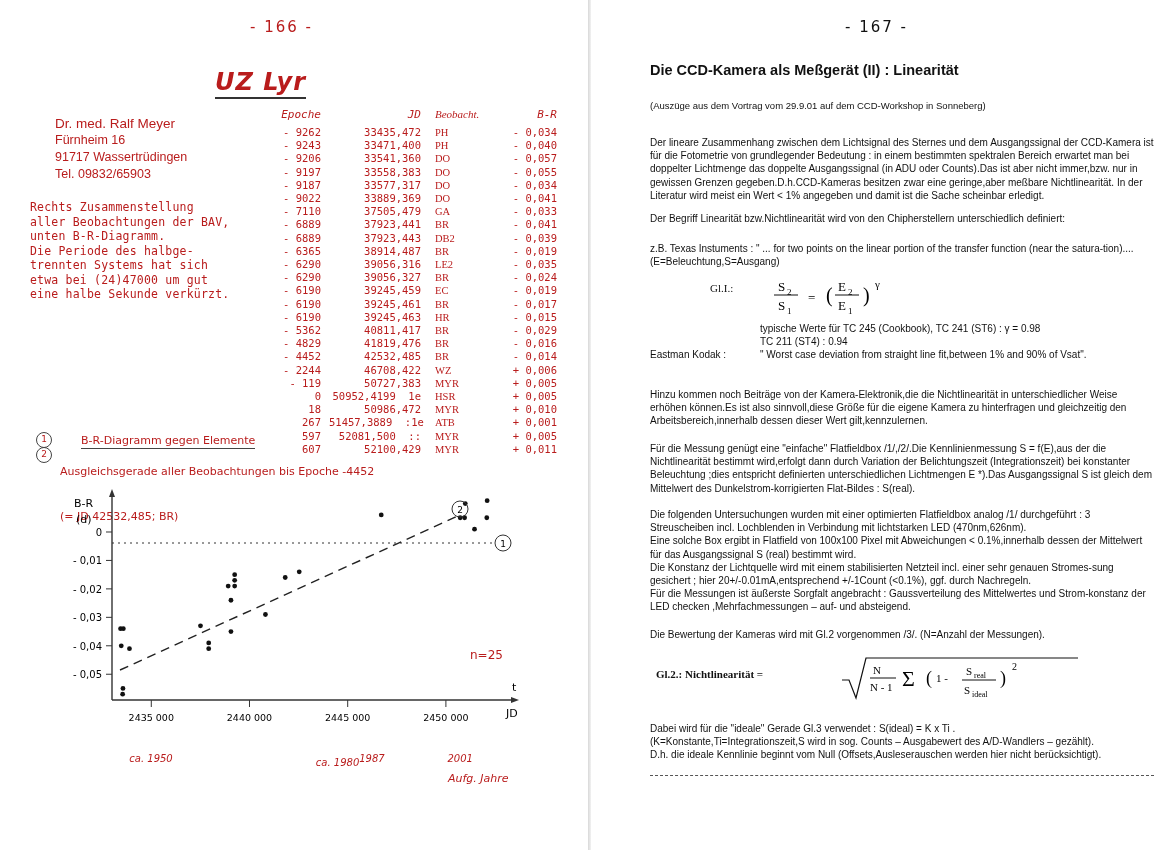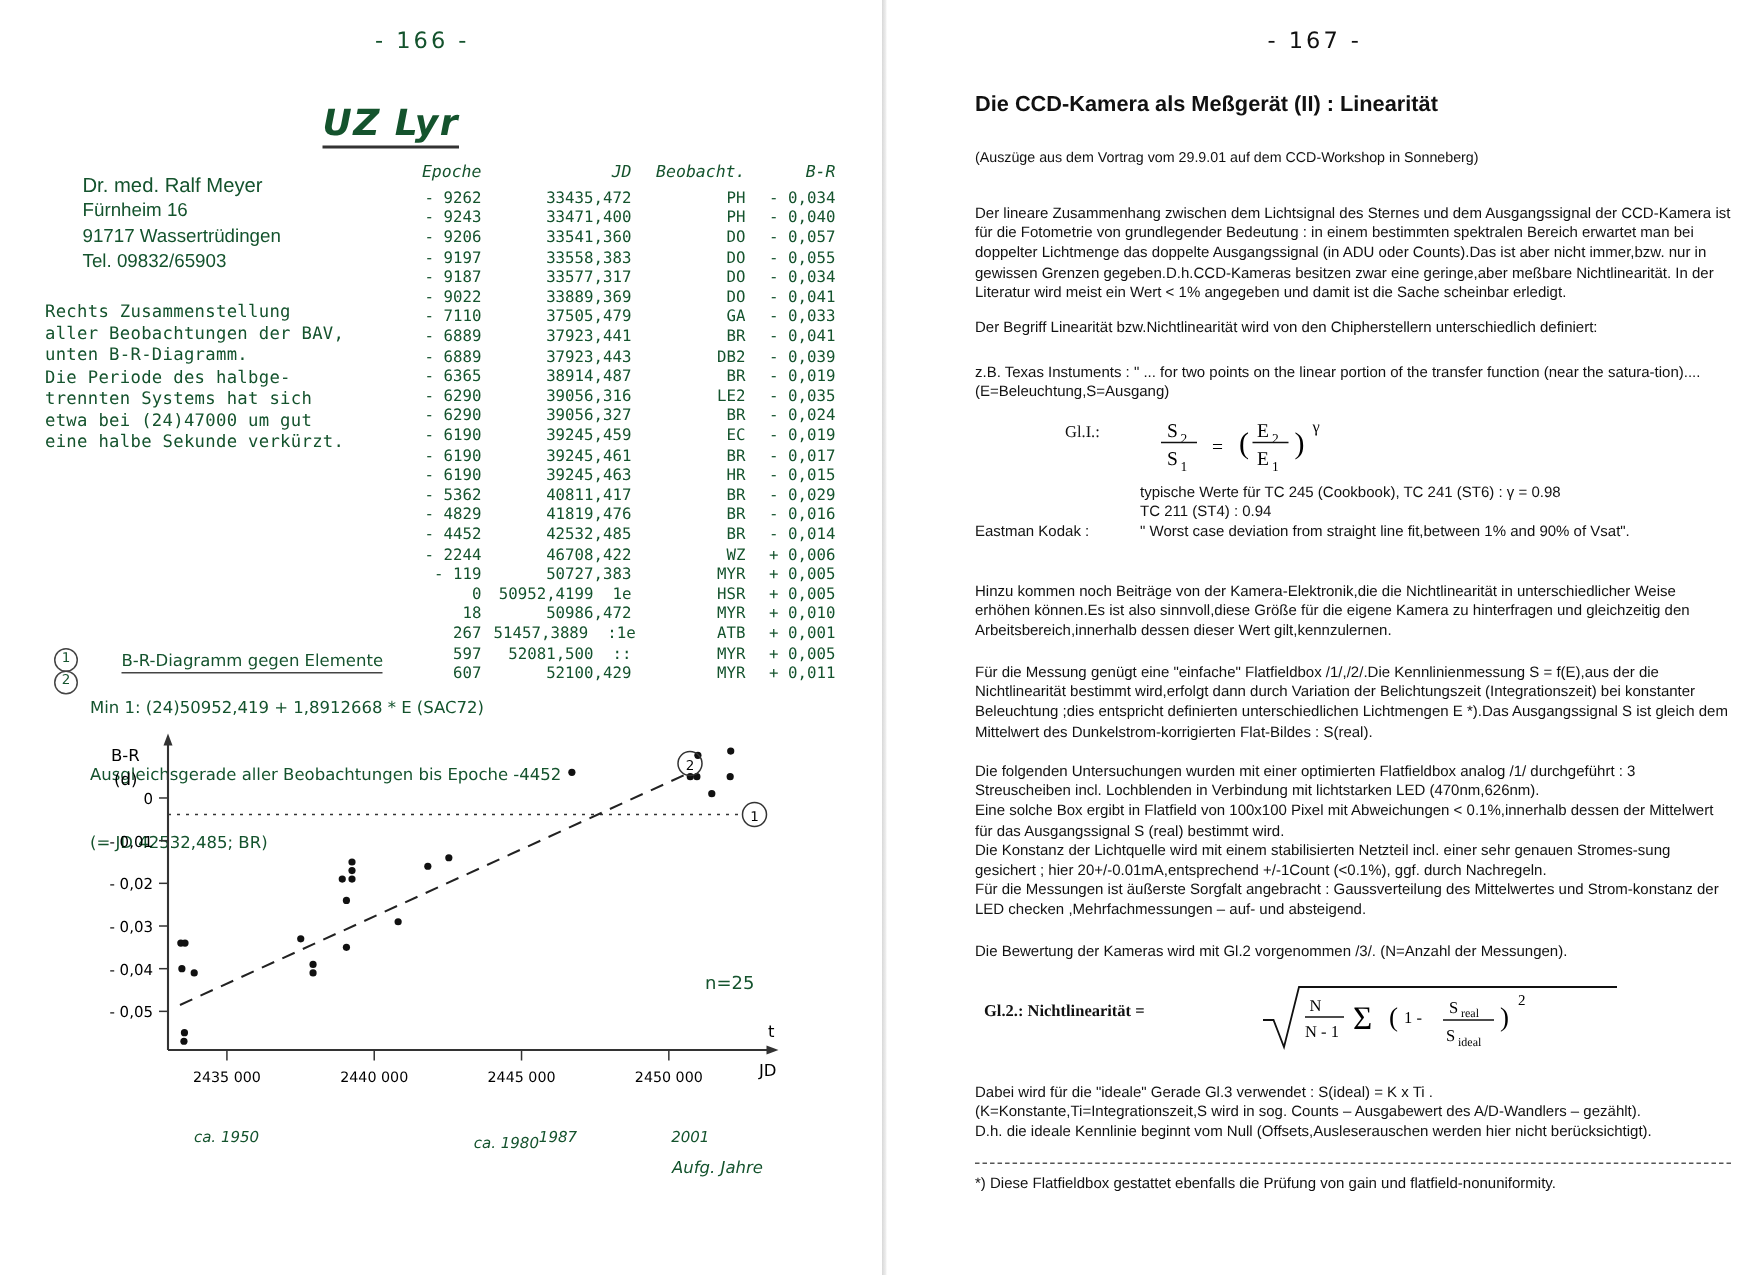--- a/index.html
+++ b/index.html
@@ -10,21 +10,21 @@
     color:#1a1a1a;
     overflow:hidden;
     position:relative;
   }
   .page{position:absolute;top:0;left:0;width:1169px;height:850px;}
 
   
   .left{
     position:absolute;left:0;top:0;width:580px;height:808px;
     font-family:"DejaVu Sans", sans-serif;
-    color:#14532d;
+    color:#b91c1c;
   }
   .left .pgnum{
     position:absolute;left:250px;top:18px;
     font-size:15px;letter-spacing:2px;
   }
   .uzlyr{
     position:absolute;left:215px;top:68px;
     font-size:24px;font-style:italic;font-weight:bold;
     letter-spacing:1px;
     border-bottom:2px solid #333;padding-bottom:1px;
@@ -48,21 +48,21 @@
     font-family:"DejaVu Sans Mono", monospace;
     font-size:10.5px;
   }
   .tbl .hdr{
     display:flex;font-style:italic;font-size:11px;margin-bottom:5px;
   }
   .tbl .hdr span{display:inline-block;}
   .tbl .row{display:flex;line-height:13.2px;white-space:pre;}
   .c-ep{width:66px;text-align:right;}
   .c-jd{width:92px;text-align:right;padding-left:8px;}
-  .c-ob{width:62px;text-align:right;padding-left:14px;}
+  .c-ob{width:62px;text-align:left;padding-left:14px;font-family:Liberation Serif, serif;}
   .c-br{width:60px;text-align:right;}
 
   .legend{
     position:absolute;left:60px;top:418px;
     font-family:"DejaVu Sans", sans-serif;
     font-size:11px;line-height:15px;white-space:pre;
   }
   .legend .und{border-bottom:1px solid #444;}
   .circnum{
     position:absolute;
@@ -162,21 +162,20 @@
           <div class="row"><span class="c-ep">267</span><span class="c-jd">51457,3889  :1e</span><span class="c-ob">ATB</span><span class="c-br">+ 0,001</span></div>
           <div class="row"><span class="c-ep">597</span><span class="c-jd">52081,500  ::</span><span class="c-ob">MYR</span><span class="c-br">+ 0,005</span></div>
           <div class="row"><span class="c-ep">607</span><span class="c-jd">52100,429</span><span class="c-ob">MYR</span><span class="c-br">+ 0,011</span></div>
         </div>
     </div>
 
     <div class="circnum n1">1</div>
     <div class="circnum n2">2</div>
     <div class="legend">
       <div class="und" style="display:inline-block">B-R-Diagramm gegen Elemente</div>
-      <div>Min 1: (24)50952,419 + 1,8912668 * E (SAC72)</div>
       <div>Ausgleichsgerade aller Beobachtungen bis Epoche -4452</div>
       <div>(= JD 42532,485; BR)</div>
     </div>
 
     <svg class="chart" viewBox="0 0 470 240">
 
       <line x1="52" y1="8" x2="52" y2="215" stroke="#333" stroke-width="1.4"></line>
       <line x1="52" y1="215" x2="455" y2="215" stroke="#333" stroke-width="1.4"></line>
 
       <polygon points="52,4 49,12 55,12" fill="#333"></polygon>
@@ -319,16 +318,15 @@
       <text x="132" y="47" font-size="8" font-family="Liberation Serif, serif">ideal</text>
       <text x="160" y="34" font-size="18" font-family="Liberation Serif, serif">)</text>
       <text x="172" y="20" font-size="10" font-family="Liberation Serif, serif">2</text>
     </svg>
 
     <div class="p" style="top:722px;white-space:pre-line;">Dabei wird für die  "ideale"  Gerade Gl.3 verwendet : S(ideal) = K x Ti .
 (K=Konstante,Ti=Integrationszeit,S wird in sog. Counts – Ausgabewert des A/D-Wandlers – gezählt).
 D.h. die ideale Kennlinie beginnt vom Null (Offsets,Ausleserauschen werden hier nicht berücksichtigt).</div>
 
     <div class="divider" style="top:775px;"></div>
-    <div class="p" style="top:783px;">*)  Diese Flatfieldbox gestattet ebenfalls die Prüfung von gain und flatfield-nonuniformity.</div>
   </div>
 
 </div>
 
 </body></html>

